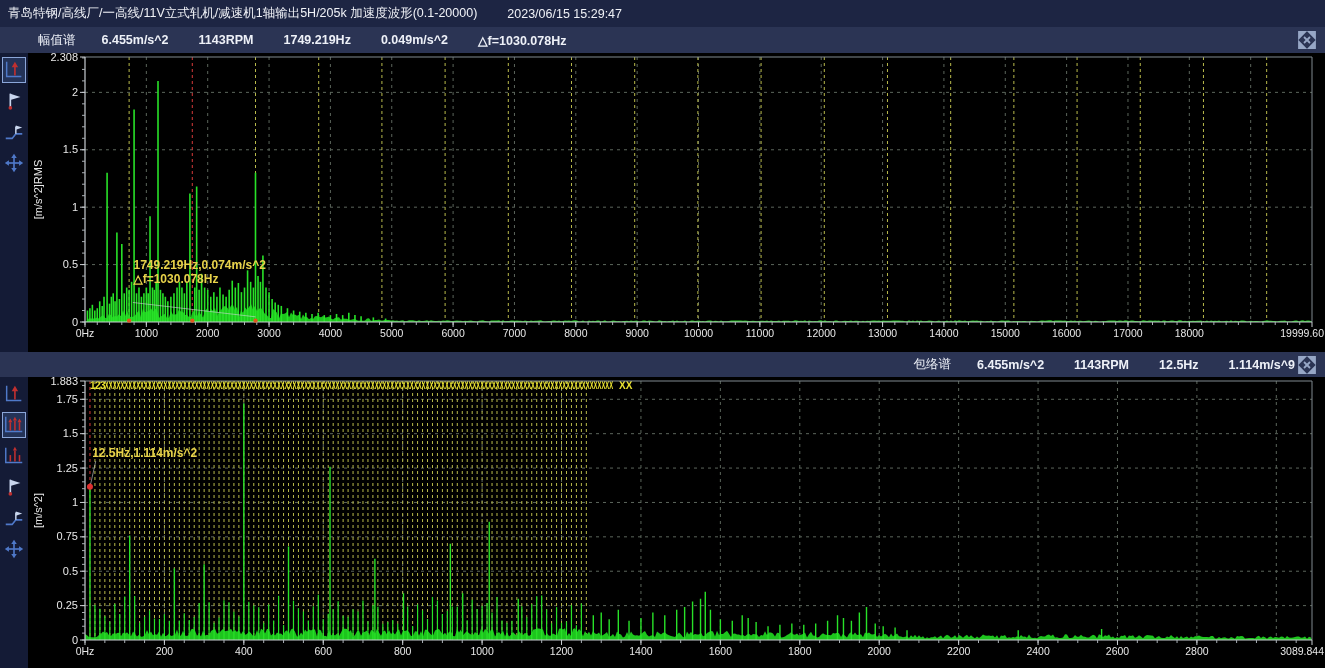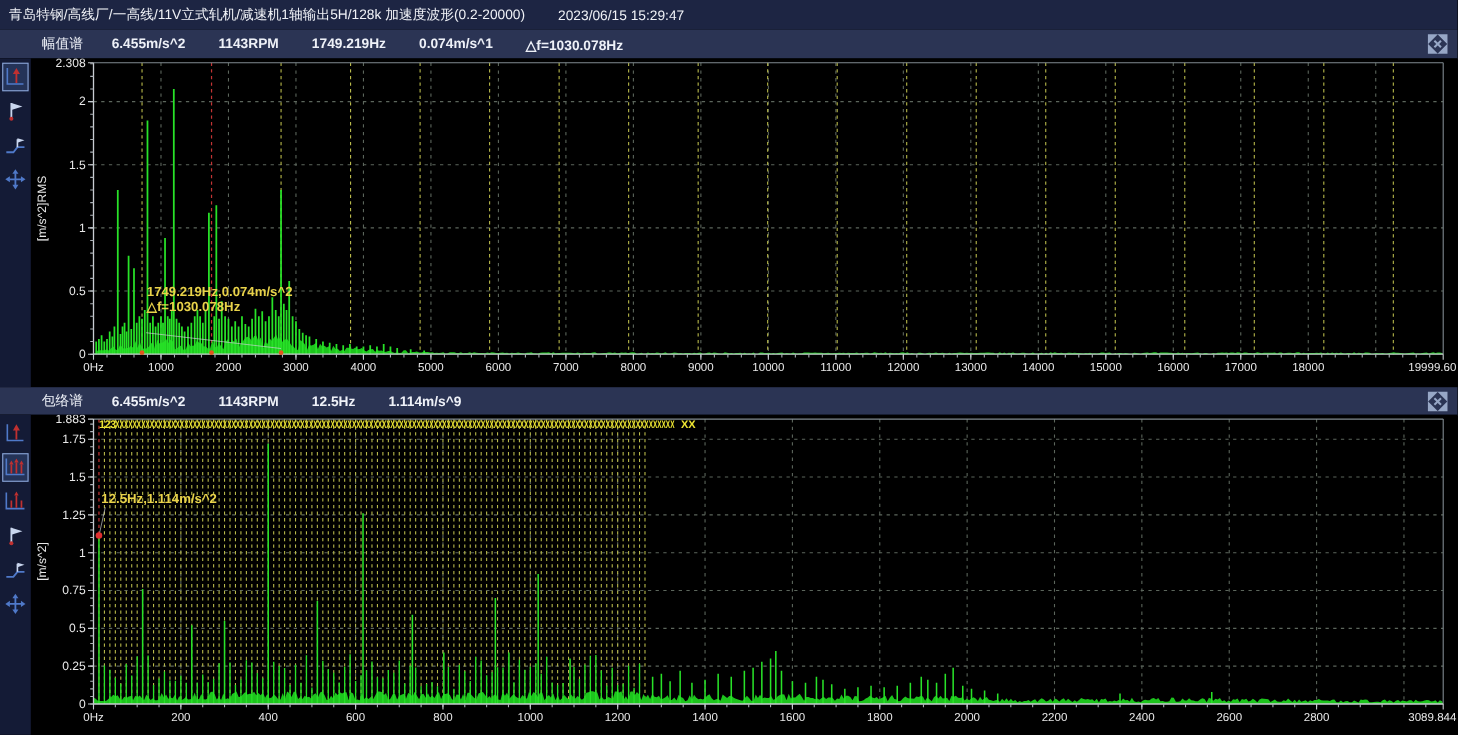--- a/index.html
+++ b/index.html
@@ -18,30 +18,30 @@
     display:flex;flex-direction:column;align-items:center;padding-top:4px;box-sizing:border-box;}
   .tool{width:24px;height:26px;margin-bottom:5px;display:flex;align-items:center;justify-content:center;
     border:1px solid transparent;box-sizing:border-box;cursor:pointer;}
   .tool.sel{border:1px solid #8ba6d9;background:#243358;}
   .plot-svg{position:absolute;left:28px;top:0;}
 </style>
 </head>
 <body>
 
 <div class="titlebar">
-  <span class="path">青岛特钢/高线厂/一高线/11V立式轧机/减速机1轴输出5H/128k 加速度波形(0.2-20000)</span>
+  <span class="path">青岛特钢/高线厂/一高线/11V立式轧机/减速机1轴输出5H/205k 加速度波形(0.1-20000)</span>
   <span class="dt">2023/06/15 15:29:47</span>
 </div>
 
 <div class="chart-header" style="top:27px;height:26px;">
   <span class="htitle">幅值谱</span>
   <span class="stat">6.455m/s^2</span>
   <span class="stat">1143RPM</span>
   <span class="stat">1749.219Hz</span>
-  <span class="stat">0.074m/s^1</span>
+  <span class="stat">0.049m/s^2</span>
   <span class="stat">△f=1030.078Hz</span>
   <span class="expand-btn">
     <svg width="20" height="20" viewBox="0 0 20 20">
       <g stroke="#97a7c6" stroke-width="1.8" fill="#97a7c6">
         <line x1="7" y1="7" x2="13" y2="13"></line>
           <line x1="13" y1="7" x2="7" y2="13"></line>
         <polygon points="2,2 8,2 2,8"></polygon>
           <polygon points="18,2 12,2 18,8"></polygon>
         <polygon points="2,18 8,18 2,12"></polygon>
           <polygon points="18,18 12,18 18,12"></polygon>
@@ -419,21 +419,21 @@
         <line x1="104.85395707914158" y1="249.48093587521663" x2="227.51328121562432" y2="263.8331889081456" stroke="#cfd4d8" stroke-width="0.8" opacity="0.75"></line>
         <circle cx="101.12018275365507" cy="267.6221837088388" r="2.2" fill="#e0571f"></circle>
         <circle cx="164.31673198463972" cy="267.6221837088388" r="2.2" fill="#e0571f"></circle>
         <circle cx="227.51328121562432" cy="267.6221837088388" r="2.2" fill="#e0571f"></circle>
         <text x="105.46746934938699" y="216.18370883882147" font-family="&quot;Liberation Sans&quot;,sans-serif" font-size="12px" fill="#e8d24a" font-weight="bold">1749.219Hz,0.074m/s^2</text>
         <text x="105.46746934938699" y="230.18370883882147" font-family="&quot;Liberation Sans&quot;,sans-serif" font-size="12px" fill="#e8d24a" font-weight="bold">△f=1030.078Hz</text>
       </g>
     </svg>
 </div>
 
-<div class="chart-header" style="top:352px;height:25px;">
+<div class="chart-header" style="top:352px;height:25px;justify-content:flex-end;">
   <span class="htitle">包络谱</span>
   <span class="stat">6.455m/s^2</span>
   <span class="stat">1143RPM</span>
   <span class="stat">12.5Hz</span>
   <span class="stat">1.114m/s^9</span>
   <span class="expand-btn">
     <svg width="20" height="20" viewBox="0 0 20 20">
       <g stroke="#97a7c6" stroke-width="1.8" fill="#97a7c6">
         <line x1="7" y1="7" x2="13" y2="13"></line>
           <line x1="13" y1="7" x2="7" y2="13"></line>

